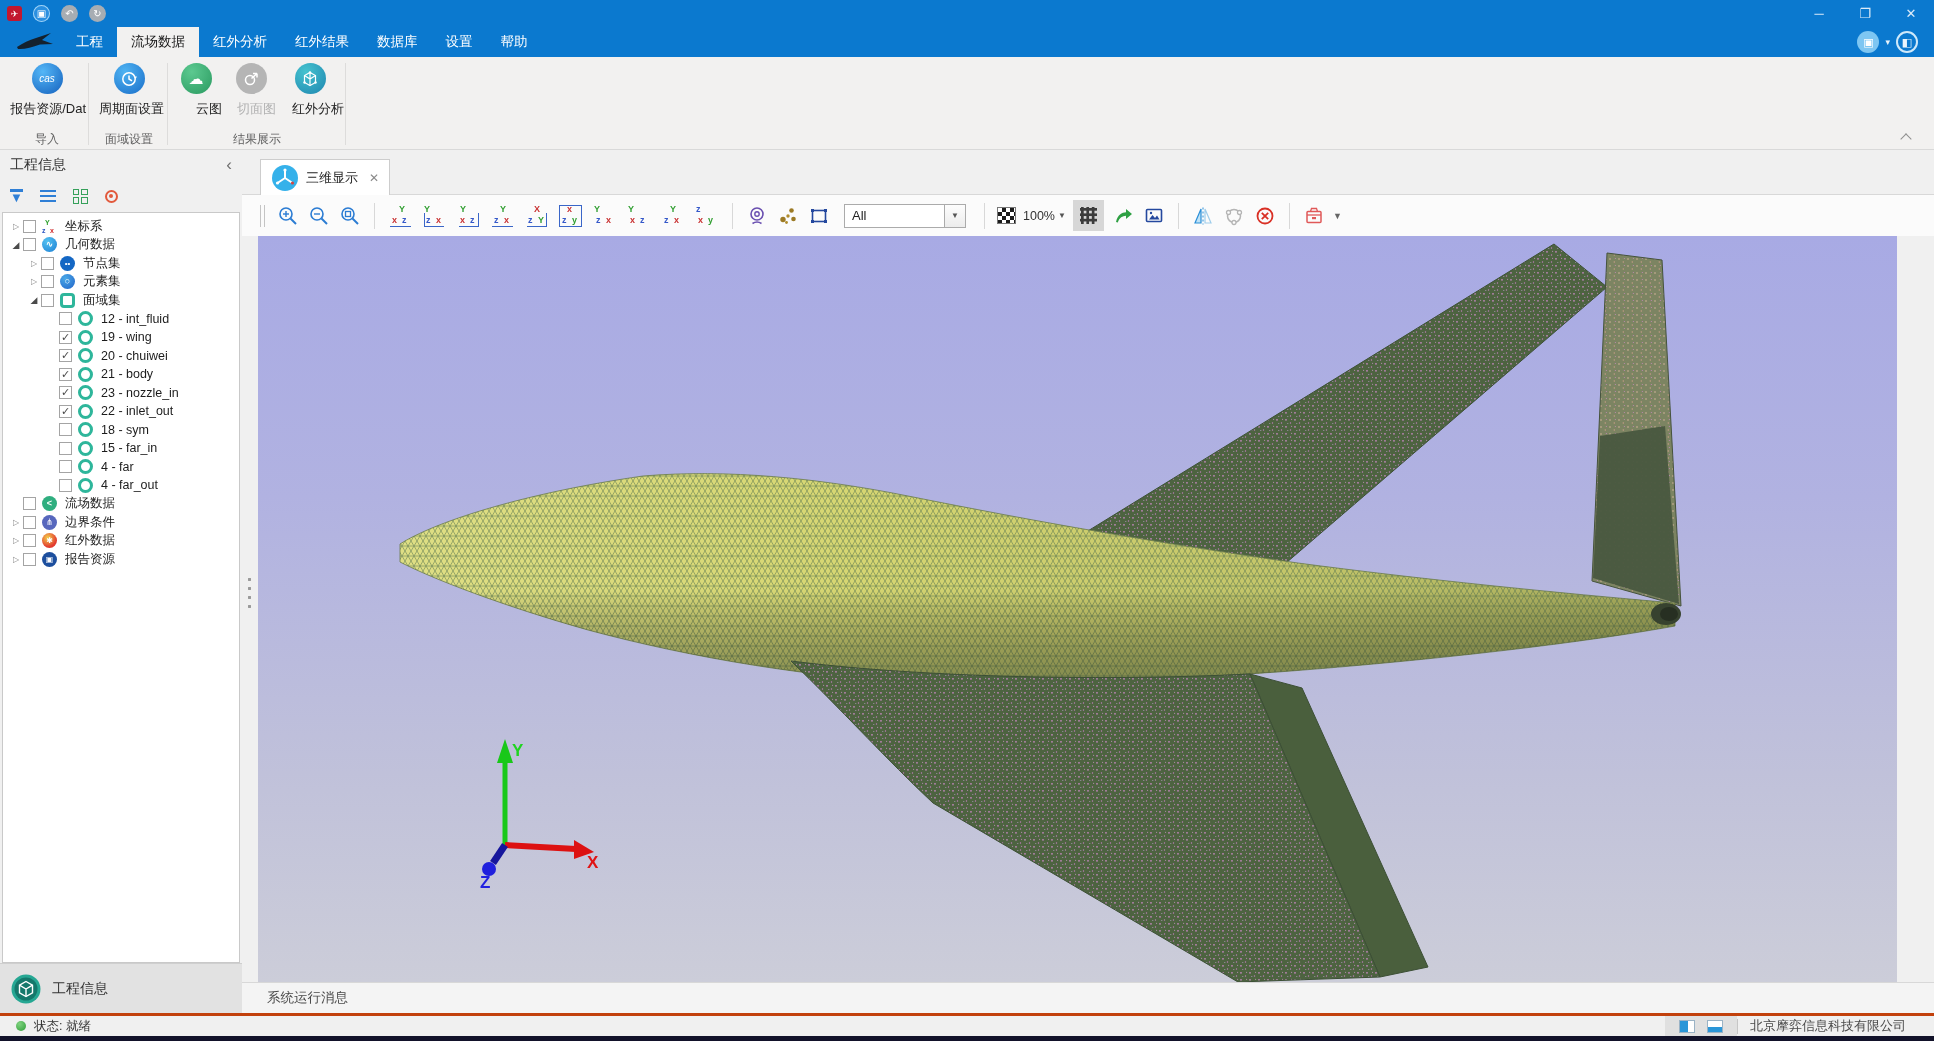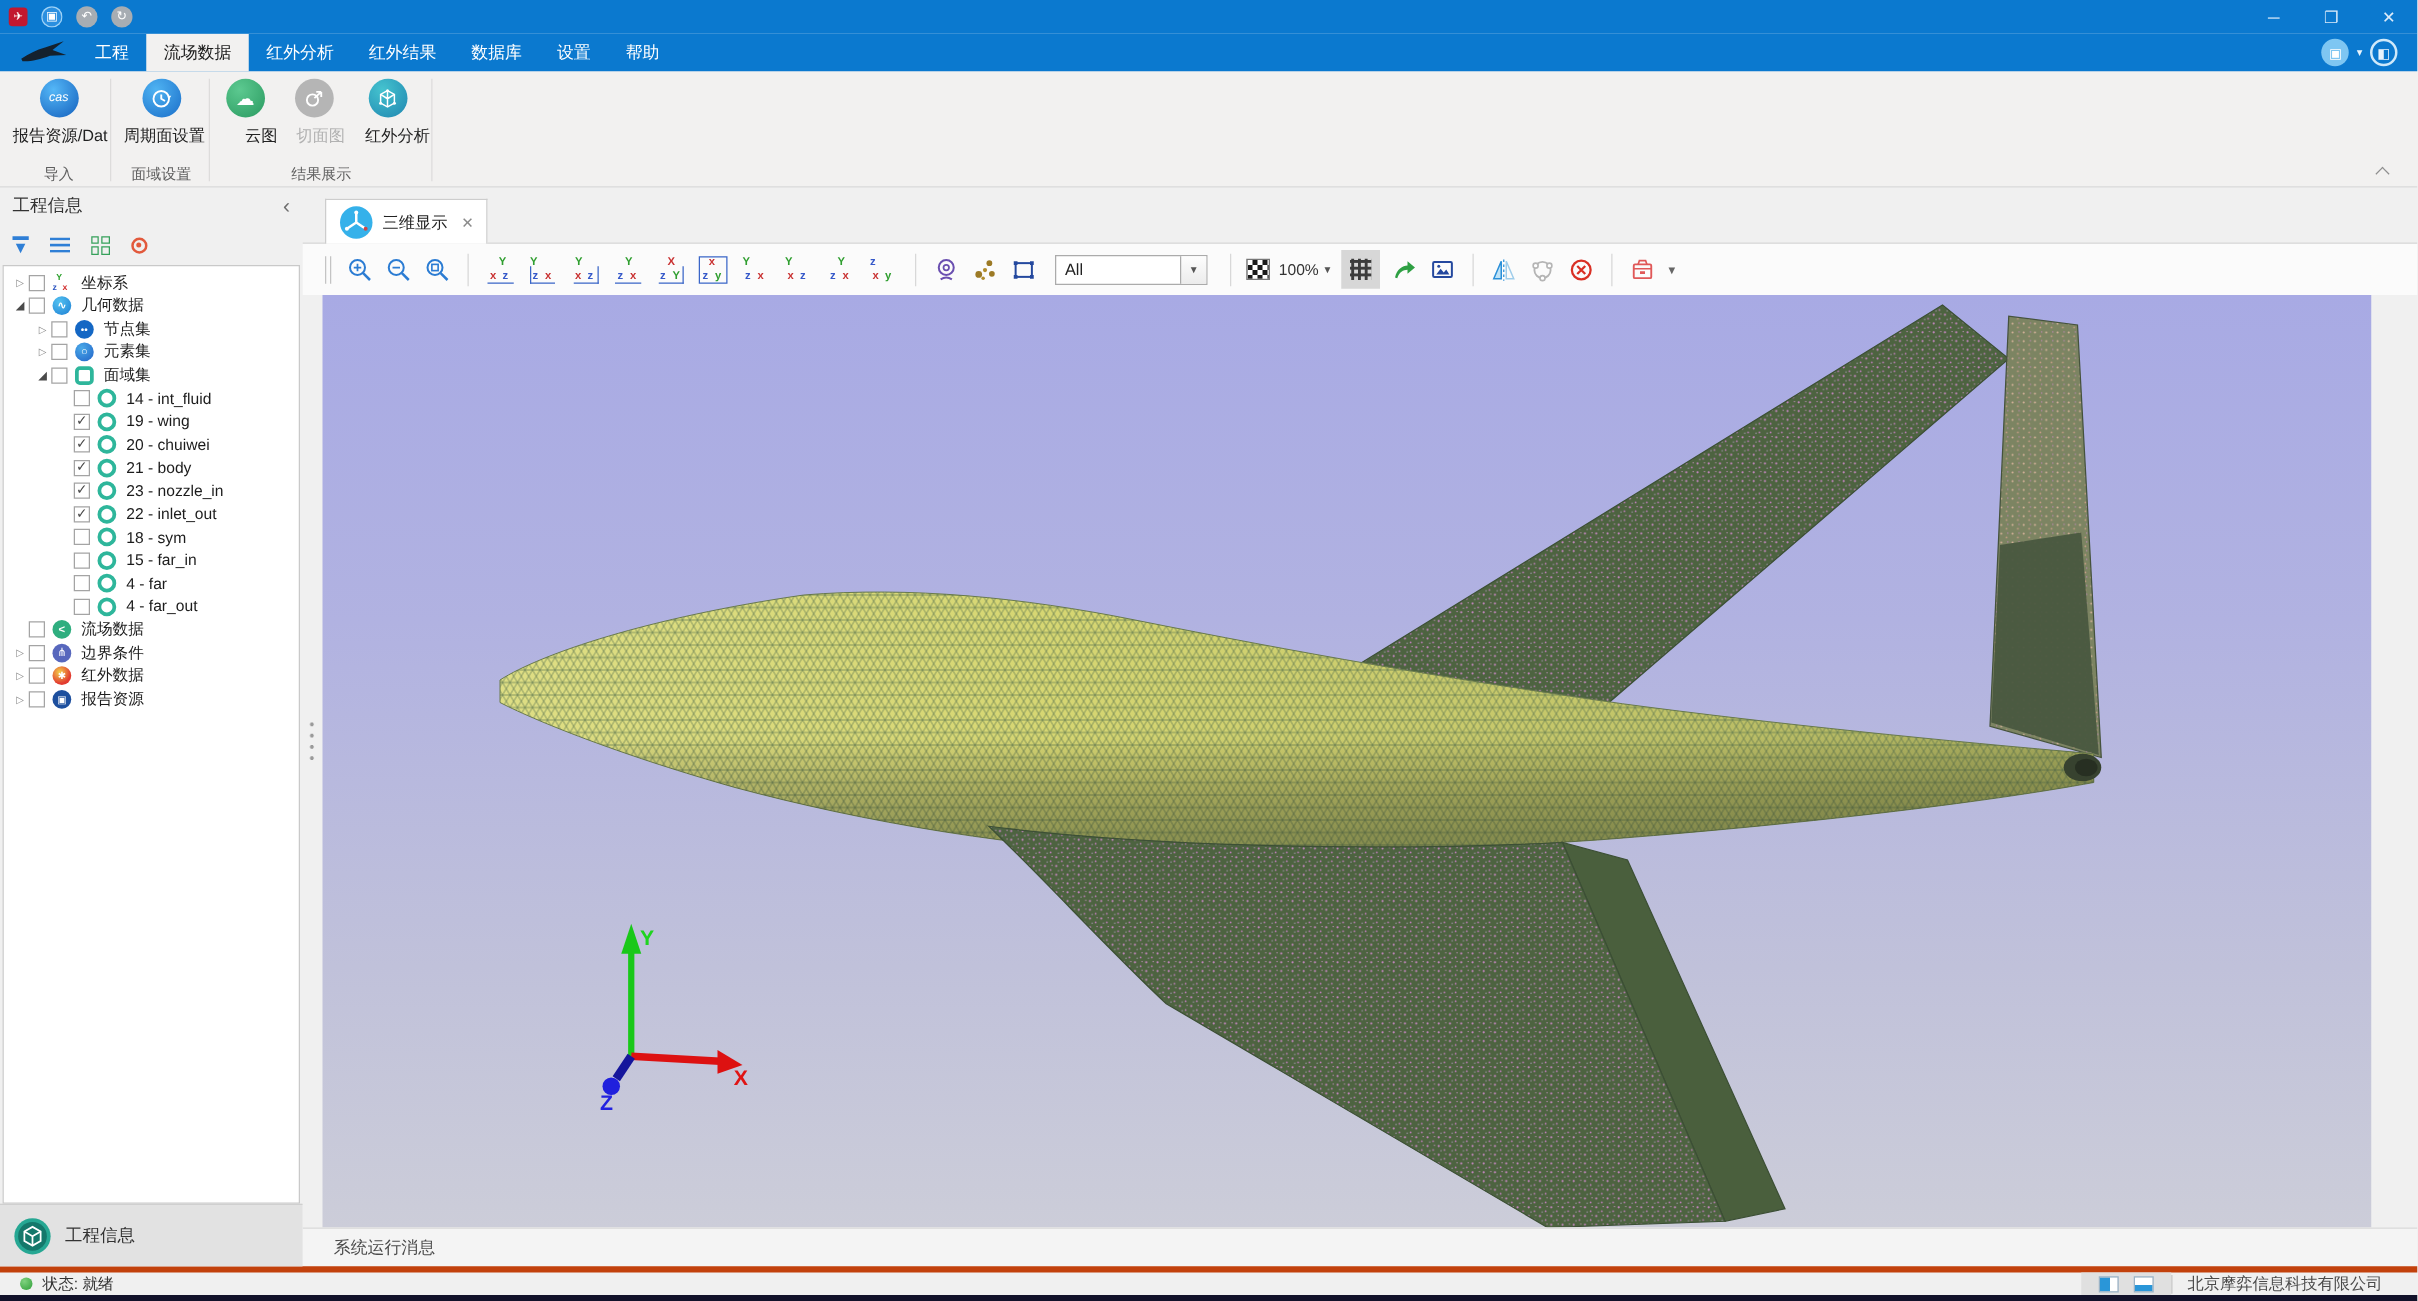--- a/index.html
+++ b/index.html
@@ -109,21 +109,21 @@
 .checker{width:19px;height:17px;border:1px solid #777;background:repeating-conic-gradient(#1b1b1b 0% 25%,#fff 0% 50%);background-size:8px 8px;flex:none}
 .vt-zoomtext{font-size:12.5px;color:#333;display:flex;align-items:center;gap:3px;flex:none}
 .vt-zoomtext i{font-size:8px;color:#555}
 .vt-grid{width:31px;height:31px;background:#d7d7d7;display:flex;align-items:center;justify-content:center;flex:none}
 .gridglyph{width:17px;height:17px;background:linear-gradient(#3c3c3c 2.4px,transparent 2.4px),linear-gradient(90deg,#3c3c3c 2.4px,transparent 2.4px);background-size:5.4px 5.4px;background-position:1px 1px}
 
 .viewport{position:absolute;left:258px;top:236px;width:1639px;height:746px;background:linear-gradient(180deg,#a8aae4 0%,#b1b2e1 35%,#c0c1da 72%,#cccdd9 100%);z-index:10}
 .viewport svg{display:block}
 
 .msgbar{position:absolute;left:242px;top:982px;right:0;height:31px;background:#f4f4f4;border-top:1px solid #d8d8d8;display:flex;align-items:center;padding-left:25px;font-size:13.5px;color:#4a4a4a;z-index:15}
-.statusbar{position:absolute;left:0;top:1013px;width:100%;height:23px;background:#f0f0f0;border-top:5px solid #c2410c;display:flex;align-items:center;font-size:12.5px;color:#333;z-index:16}
+.statusbar{position:absolute;left:0;top:1013px;width:100%;height:23px;background:#f0f0f0;border-top:3px solid #c2410c;display:flex;align-items:center;font-size:12.5px;color:#333;z-index:16}
 .sb-dot{width:10px;height:10px;border-radius:50%;background:radial-gradient(circle at 35% 30%,#7fd27f,#2f9e38);margin:0 8px 0 16px}
 .sb-right{margin-left:auto;display:flex;align-items:center;height:100%}
 .sb-iconbox{background:#e0e0e0;height:100%;display:flex;align-items:center;gap:12px;padding:0 14px}
 .sb-win1{width:16px;height:13px;border:1px solid #9ab3c6;background:linear-gradient(90deg,#2a96d8 0 8px,#fff 8px)}
 .sb-win2{width:16px;height:13px;border:1px solid #9ab3c6;background:linear-gradient(#fff 0 6px,#2a96d8 6px)}
 .sb-sep{width:1px;height:15px;background:#c6c6c6;margin:0 12px 0 0}
 .sb-company{color:#4a4a4a;margin-right:28px;font-size:13px}
 .darkstrip{position:absolute;left:0;top:1036px;width:100%;height:5px;background:#12122a;z-index:17}
 </style>
 </head>
@@ -268,21 +268,21 @@
       <div class="trow" style="padding-left: 24px;">
         <span class="exp expanded">◢</span>
         <span class="cbx"></span>
         <span class="nicon ni-surface"></span>
         <span>面域集</span>
       </div>
       <div class="trow" style="padding-left: 42px;">
         <span class="exp"></span>
         <span class="cbx"></span>
         <span class="nicon ni-ring"></span>
-        <span>14 - int_fluid</span>
+        <span>12 - int_fluid</span>
       </div>
       <div class="trow" style="padding-left: 42px;">
         <span class="exp"></span>
         <span class="cbx">✓</span>
         <span class="nicon ni-ring"></span>
         <span>19 - wing</span>
       </div>
       <div class="trow" style="padding-left: 42px;">
         <span class="exp"></span>
         <span class="cbx">✓</span>

